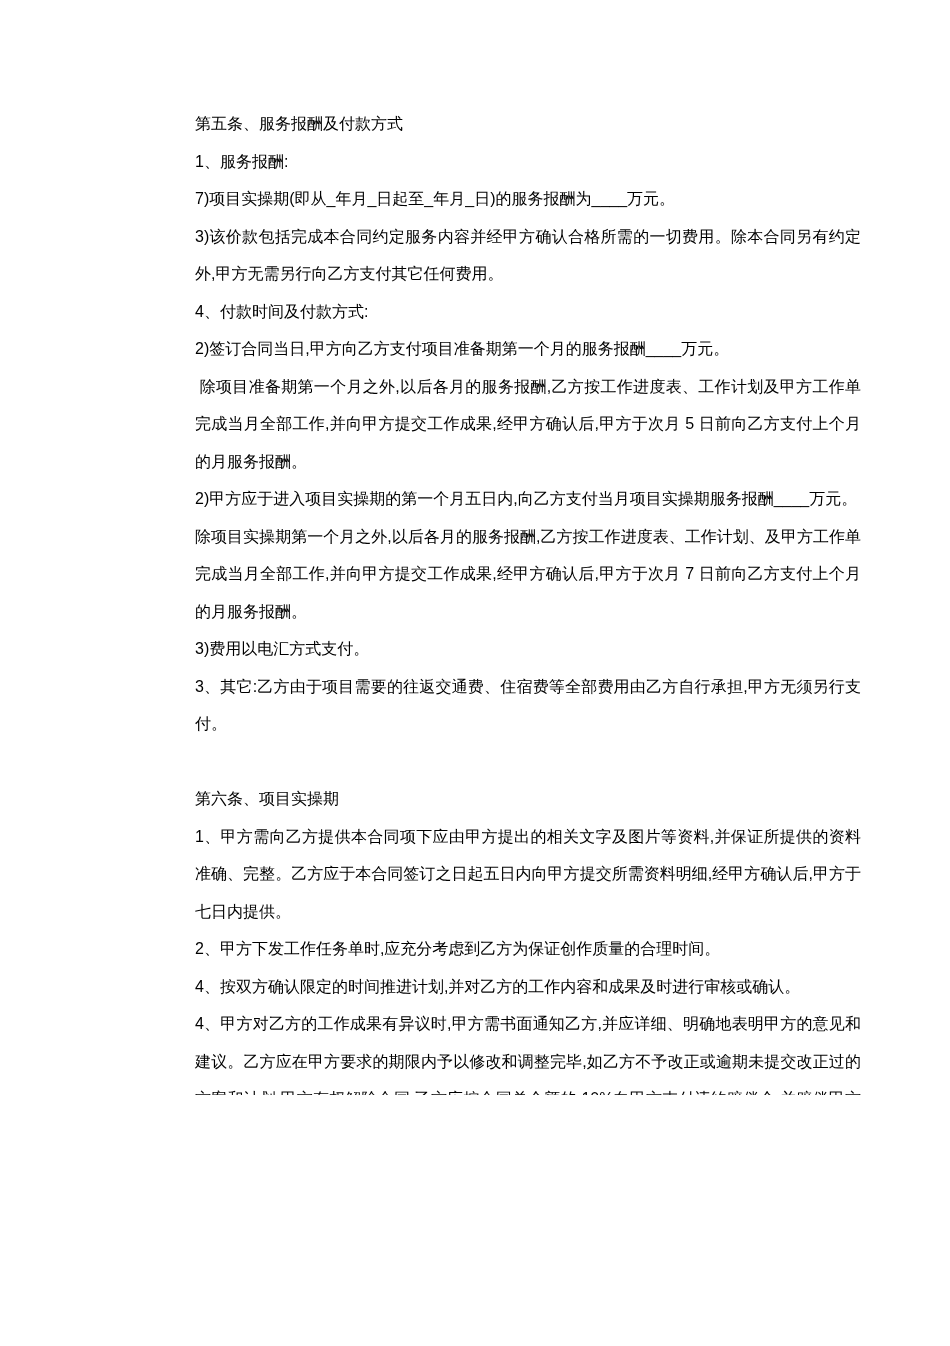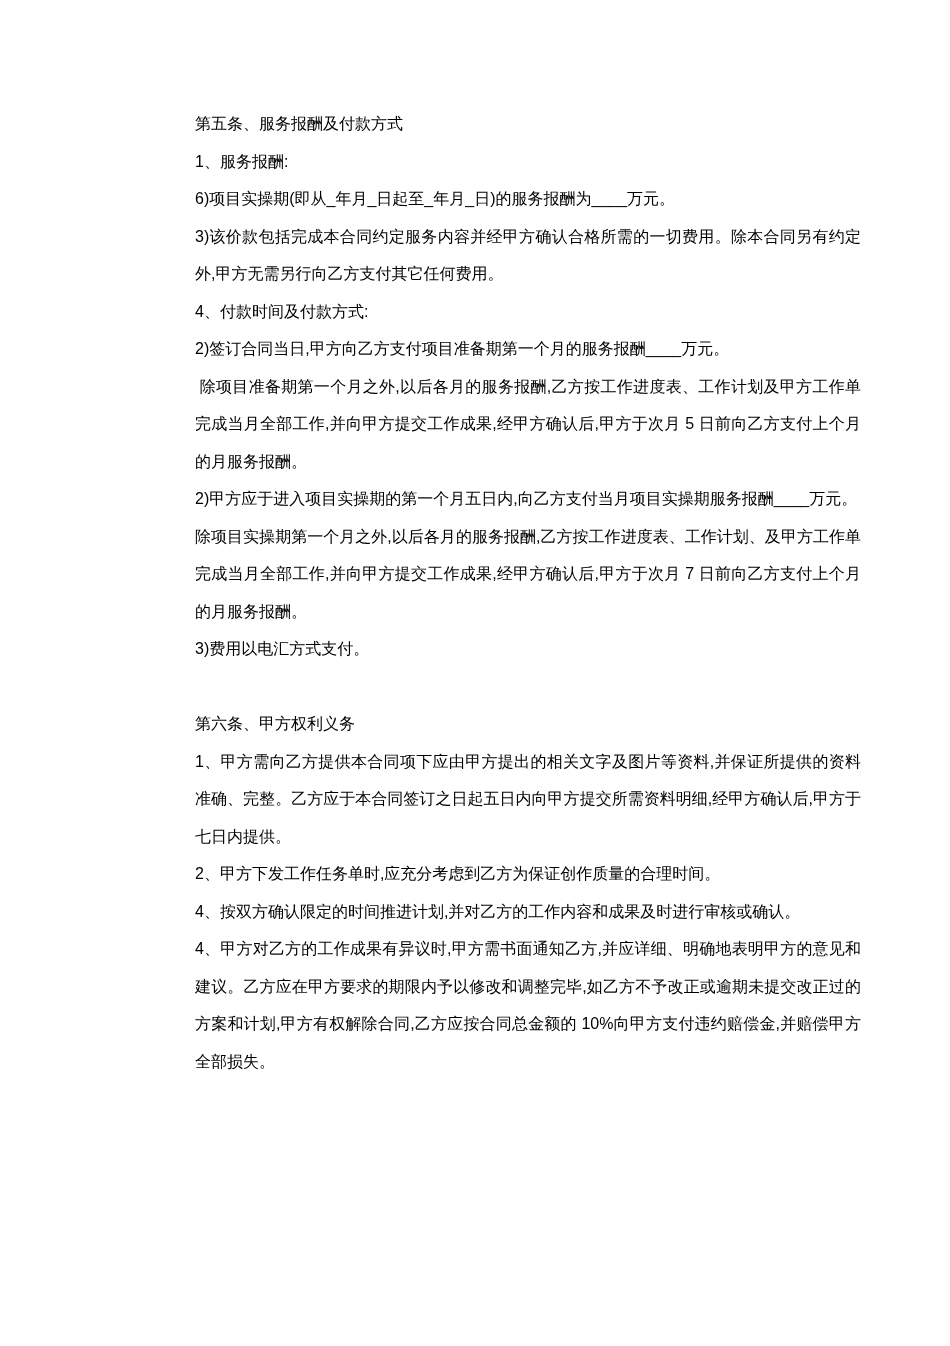--- a/index.html
+++ b/index.html
@@ -50,29 +50,30 @@
     color: #000000;
   }
 </style>
 </head>
 <body>
 
 <div class="page">
   <div class="content">
     <p class="para">第五条、服务报酬及付款方式</p>
     <p class="para">1、服务报酬:</p>
-    <p class="para">6)项目实操期(即从_年月_日起至_年月_日)的服务报酬为____万元。</p>
+    <p class="para">7)项目实操期(即从_年月_日起至_年月_日)的服务报酬为____万元。</p>
     <p class="para">3)该价款包括完成本合同约定服务内容并经甲方确认合格所需的一切费用。除本合同另有约定外,甲方无需另行向乙方支付其它任何费用。</p>
     <p class="para">4、付款时间及付款方式:</p>
     <p class="para">2)签订合同当日,甲方向乙方支付项目准备期第一个月的服务报酬____万元。</p>
     <p class="para"> 除项目准备期第一个月之外,以后各月的服务报酬,乙方按工作进度表、工作计划及甲方工作单完成当月全部工作,并向甲方提交工作成果,经甲方确认后,甲方于次月 5 日前向乙方支付上个月的月服务报酬。</p>
     <p class="para">2)甲方应于进入项目实操期的第一个月五日内,向乙方支付当月项目实操期服务报酬____万元。</p>
     <p class="para">除项目实操期第一个月之外,以后各月的服务报酬,乙方按工作进度表、工作计划、及甲方工作单完成当月全部工作,并向甲方提交工作成果,经甲方确认后,甲方于次月 7 日前向乙方支付上个月的月服务报酬。</p>
     <p class="para">3)费用以电汇方式支付。</p>
+    <p class="para">3、其它:乙方由于项目需要的往返交通费、住宿费等全部费用由乙方自行承担,甲方无须另行支付。</p>
     <div class="spacer"></div>
-    <p class="para">第六条、甲方权利义务</p>
+    <p class="para">第六条、项目实操期</p>
     <p class="para">1、甲方需向乙方提供本合同项下应由甲方提出的相关文字及图片等资料,并保证所提供的资料准确、完整。乙方应于本合同签订之日起五日内向甲方提交所需资料明细,经甲方确认后,甲方于七日内提供。</p>
     <p class="para">2、甲方下发工作任务单时,应充分考虑到乙方为保证创作质量的合理时间。</p>
     <p class="para">4、按双方确认限定的时间推进计划,并对乙方的工作内容和成果及时进行审核或确认。</p>
     <p class="para">4、甲方对乙方的工作成果有异议时,甲方需书面通知乙方,并应详细、明确地表明甲方的意见和建议。乙方应在甲方要求的期限内予以修改和调整完毕,如乙方不予改正或逾期未提交改正过的方案和计划,甲方有权解除合同,乙方应按合同总金额的 10%向甲方支付违约赔偿金,并赔偿甲方全部损失。</p>
   </div>
   <div class="footer">第 4 页 共 6 页</div>
 </div>
 
 </body></html>

